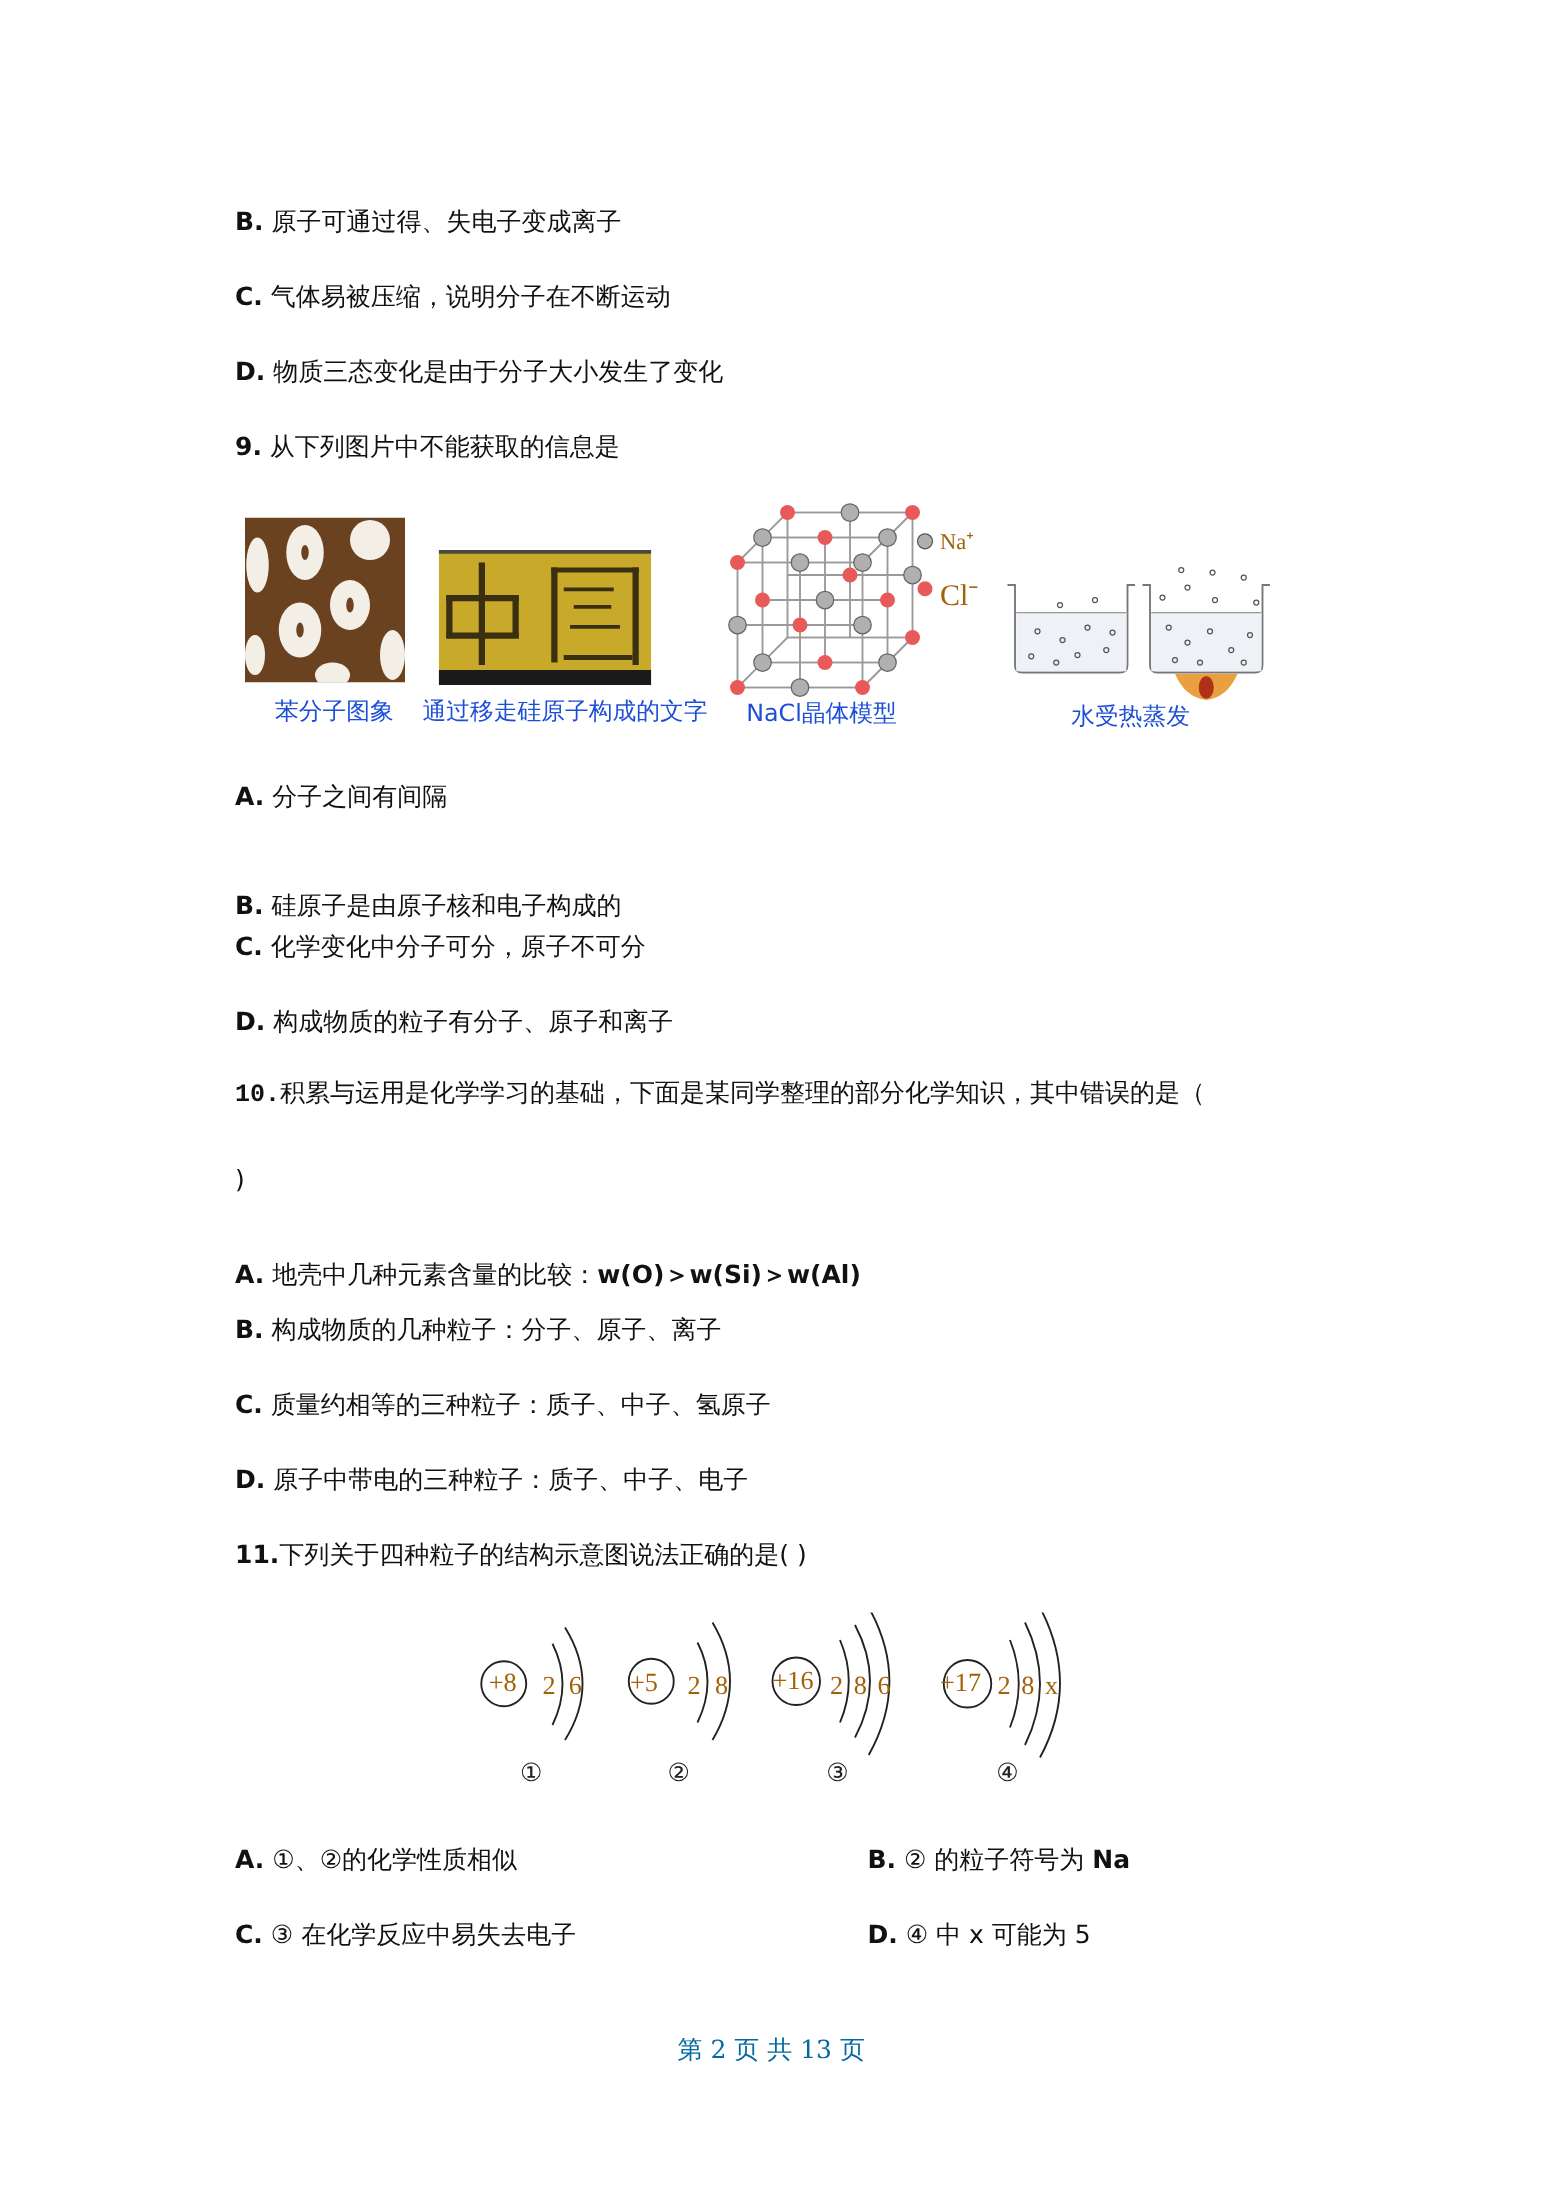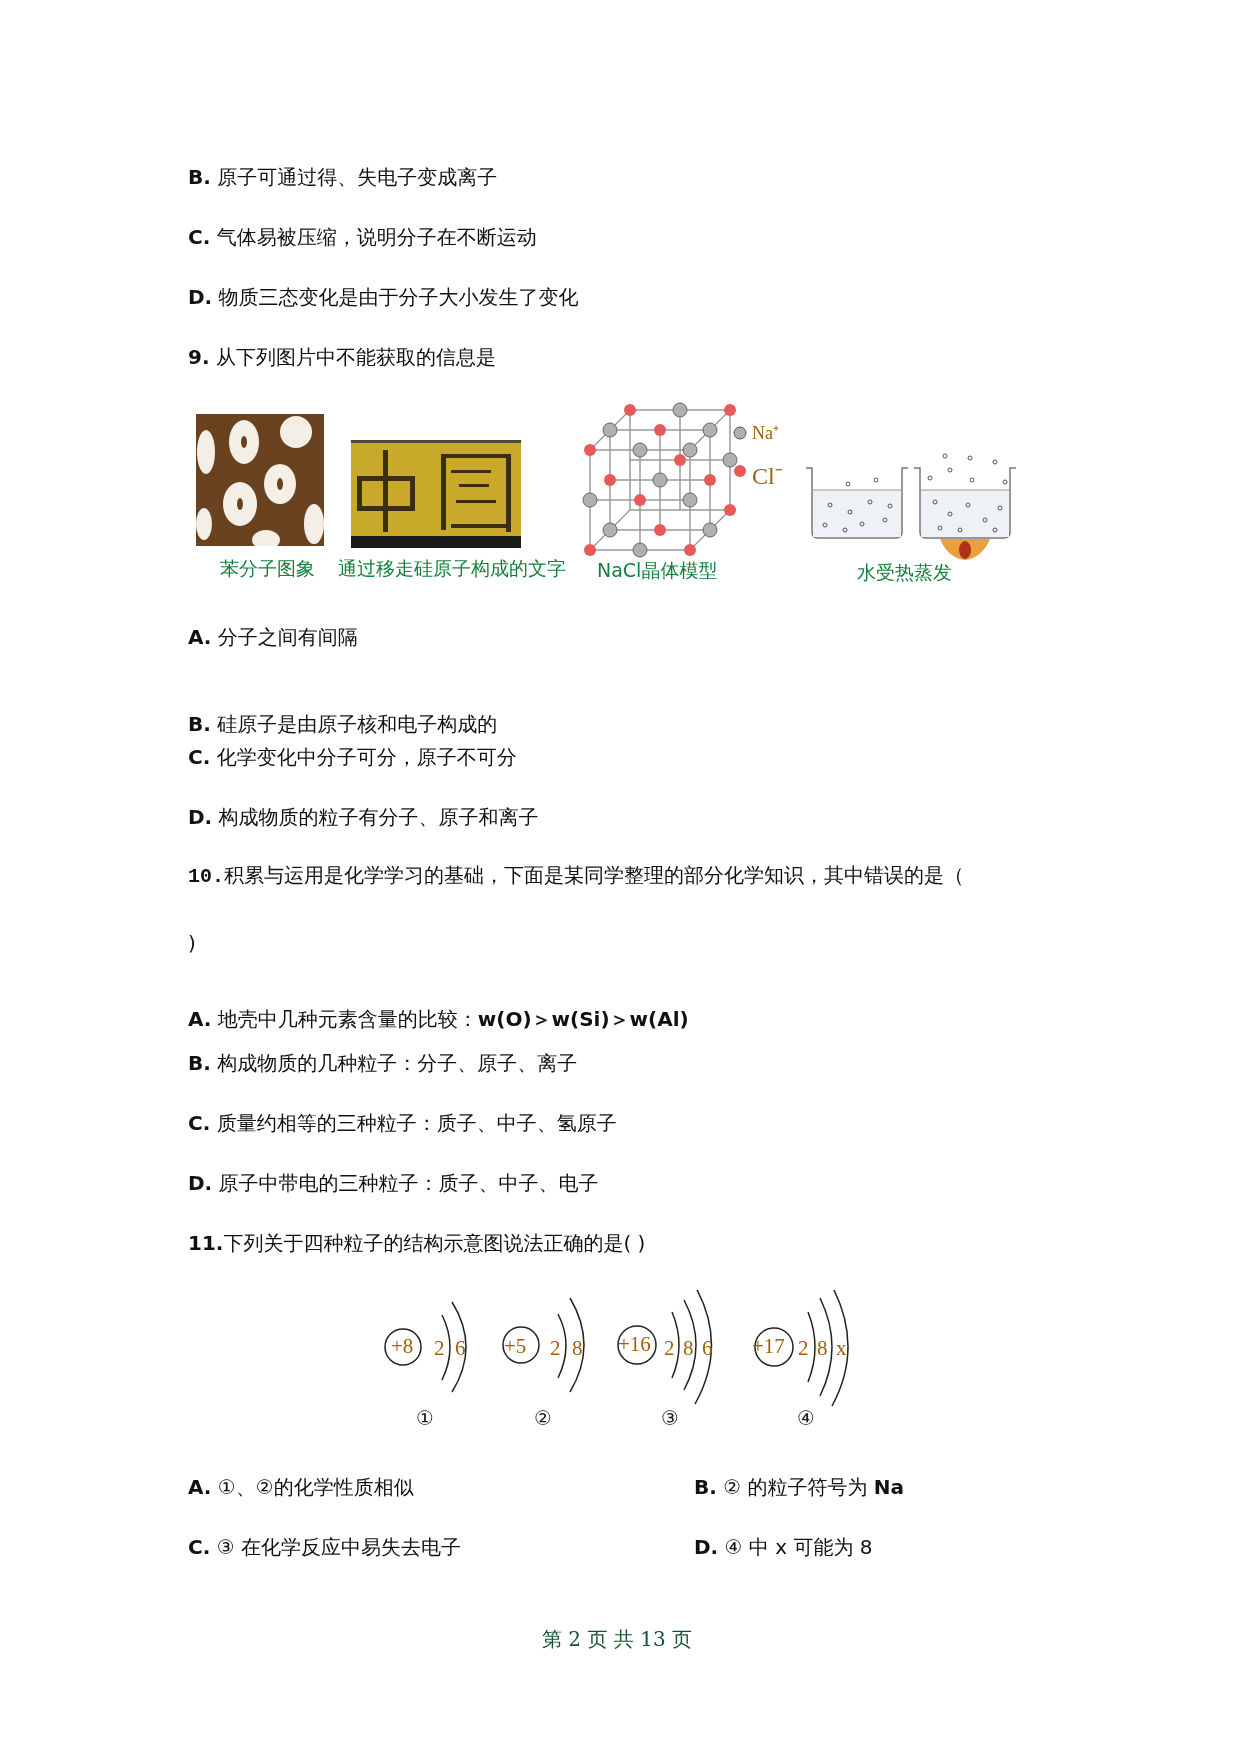--- a/index.html
+++ b/index.html
@@ -3,23 +3,23 @@
 <meta charset="utf-8">
 <style>
   html, body { margin: 0; padding: 0; background: #ffffff; }
   body { width: 1240px; height: 1754px; position: relative; overflow: hidden;
          font-family: "DejaVu Sans", sans-serif; color: #111; }
   .line { position: absolute; left: 188px; font-size: 20px; line-height: 26px; white-space: nowrap; }
   .line .lbl { font-weight: bold; }
   .line .txt { font-weight: normal; }
   .bold { font-weight: bold; }
   .fig { position: absolute; }
-  .caption { position: absolute; font-family: "DejaVu Sans", sans-serif; font-size: 19px; color: #15803d; white-space: nowrap; }
+  .caption { position: absolute; font-family: "DejaVu Sans", sans-serif; font-size: 19px; color: #1d4ed8; white-space: nowrap; }
   .footer { position: absolute; top: 1626px; left: 0; width: 1234px; text-align: center;
-            font-family: "DejaVu Serif", serif; font-size: 20px; color: #14532d; }
+            font-family: "DejaVu Serif", serif; font-size: 20px; color: #0369a1; }
   .atom-label { position: absolute; font-family: "Liberation Serif", serif; font-size: 21px; color: #a16207; }
   .circ-num { position: absolute; font-family: "DejaVu Sans", sans-serif; font-size: 20px; color: #222; }
 </style>
 </head>
 <body>
 
 <div class="line" style="top:164px;">
   <span class="lbl">B.</span>
   <span class="txt">原子可通过得、失电子变成离子</span>
 </div>
@@ -282,16 +282,16 @@
 <div class="line" style="top:1474px;left:694px;">
   <span class="lbl">B.</span>
   <span class="txt">② 的粒子符号为 </span><span class="bold">Na</span>
 </div>
 <div class="line" style="top:1534px;">
   <span class="lbl">C.</span>
   <span class="txt">③ 在化学反应中易失去电子</span>
 </div>
 <div class="line" style="top:1534px;left:694px;">
   <span class="lbl">D.</span>
-  <span class="txt">④ 中 x 可能为 8</span>
+  <span class="txt">④ 中 x 可能为 5</span>
 </div>
 
 <div class="footer">第 2 页 共 13 页</div>
 
 </body></html>

